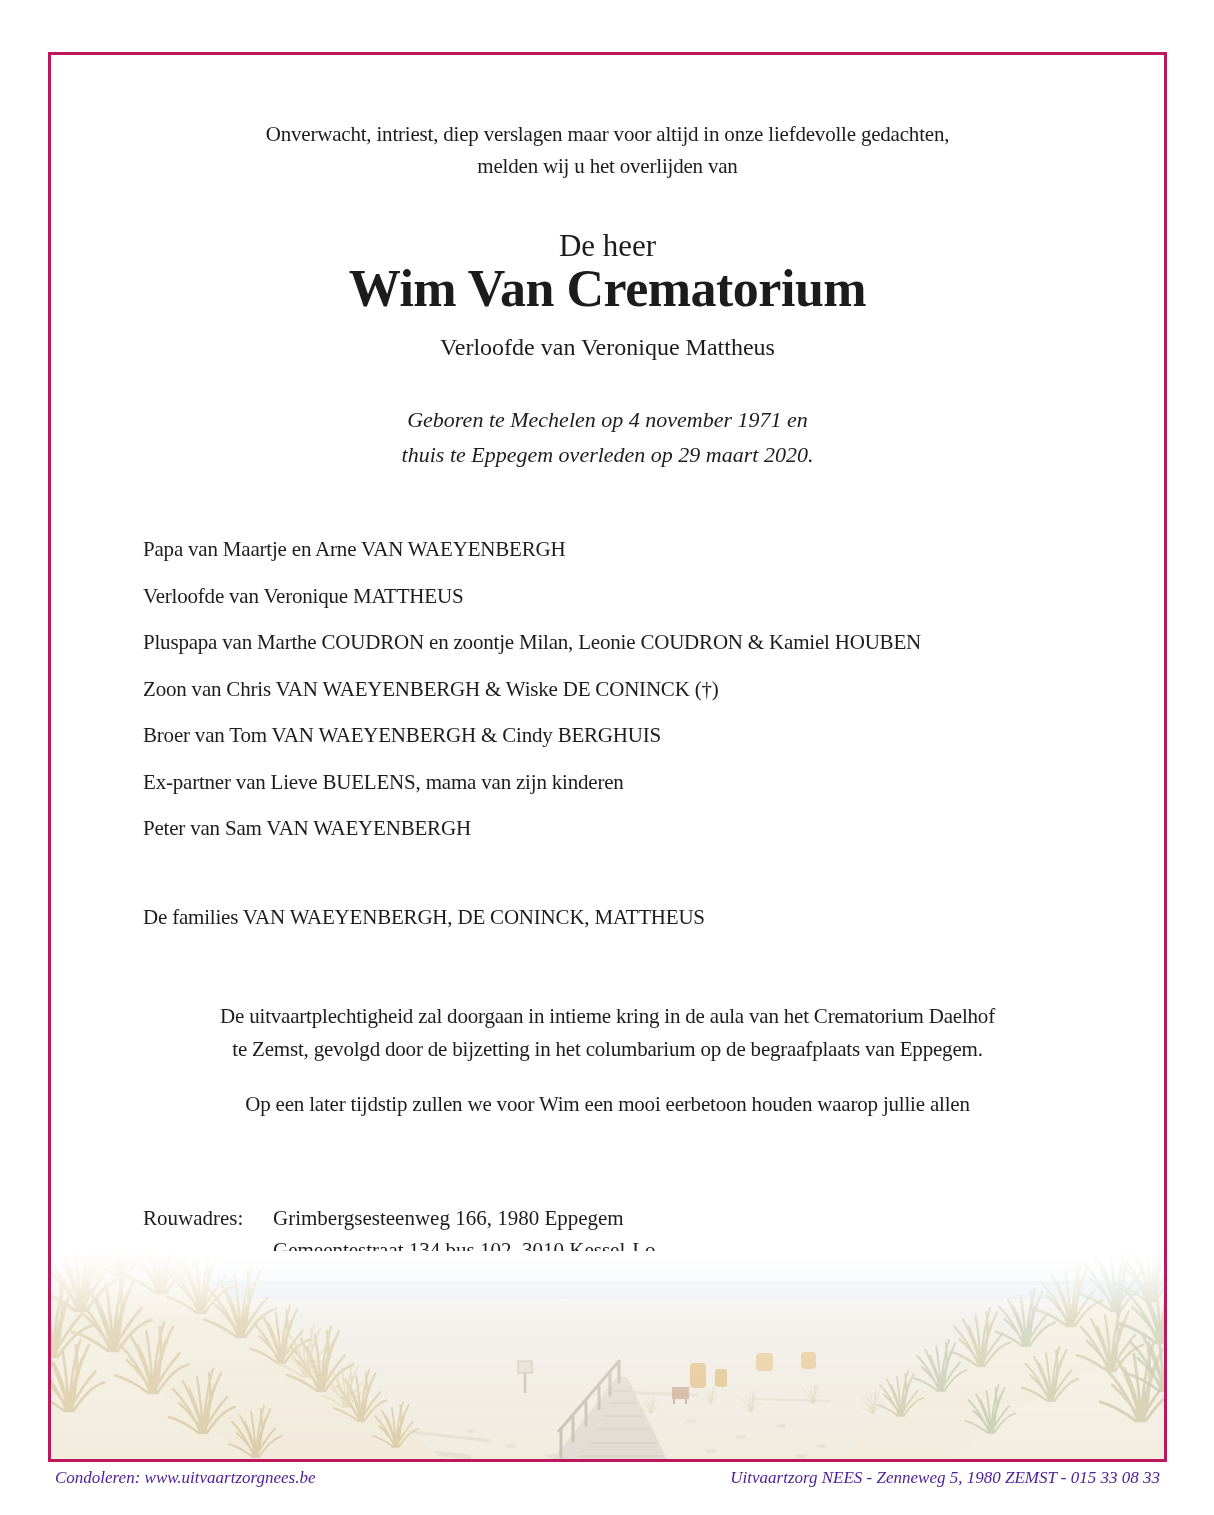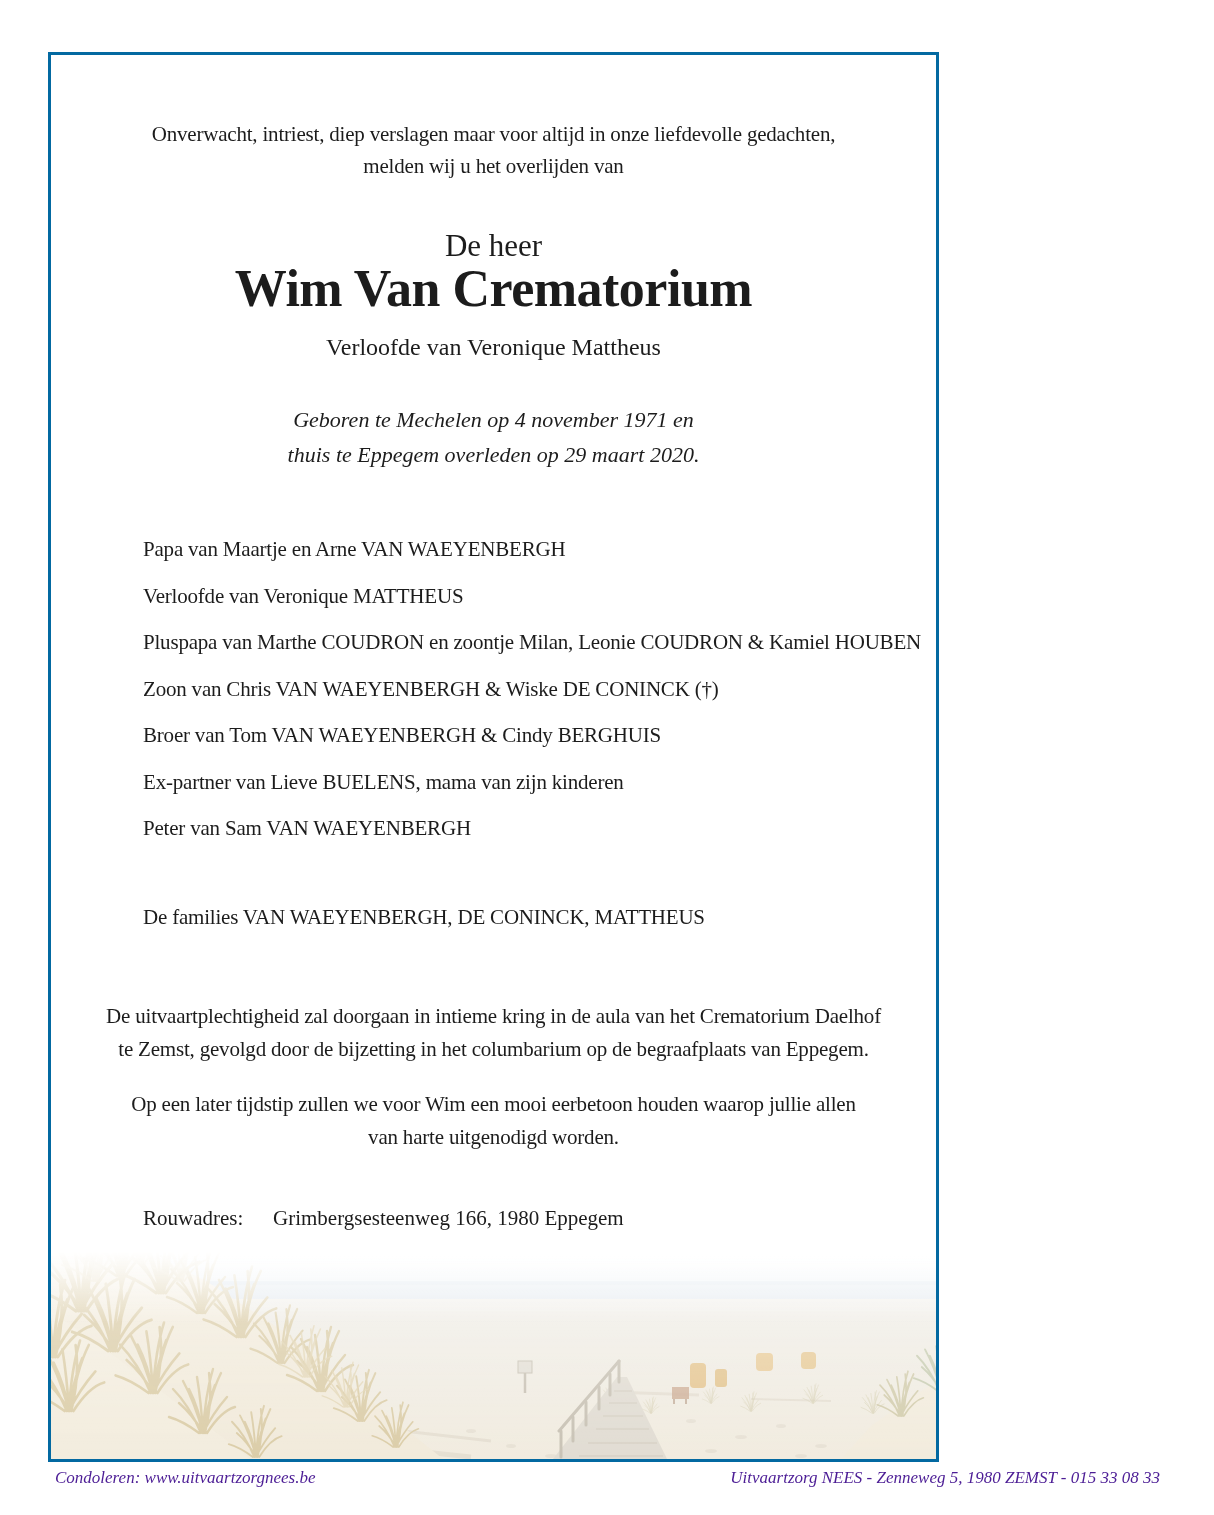--- a/index.html
+++ b/index.html
@@ -1,19 +1,19 @@
 <!DOCTYPE html>
 <html><head>
 <meta charset="utf-8">
 <style>
   html,body{margin:0;padding:0;background:#ffffff;}
   .page{position:relative;width:1214px;height:1515px;background:#ffffff;overflow:hidden;
         font-family:"Liberation Serif", serif;color:#1c1c1c;}
-  .card{position:absolute;left:48px;top:52px;width:891px;height:1410px;
-        box-sizing:border-box;border:3px solid #0369a1;background:#ffffff;overflow:hidden;}
+  .card{position:absolute;left:48px;top:52px;width:1119px;height:1410px;
+        box-sizing:border-box;border:3px solid #be185d;background:#ffffff;overflow:hidden;}
   .center{position:absolute;left:0;right:0;text-align:center;}
   .abs{position:absolute;}
   .intro{top:63px;font-size:21px;line-height:32px;letter-spacing:-0.2px;}
   .salutation{top:173px;font-size:31px;}
   .deceased{top:203px;font-size:52px;font-weight:bold;line-height:62px;letter-spacing:-0.5px;}
   .subtitle{top:279px;font-size:24px;}
   .dates{top:347px;font-size:22px;line-height:35px;font-style:italic;}
   .relations{left:92px;top:471px;font-size:21px;letter-spacing:-0.2px;}
   .relations div{line-height:46.5px;white-space:nowrap;}
   .families{left:92px;top:850px;font-size:21px;letter-spacing:-0.2px;white-space:nowrap;}
@@ -59,27 +59,27 @@
 
     <div class="abs families">De families VAN WAEYENBERGH, DE CONINCK, MATTHEUS</div>
 
     <div class="center abs ceremony">
       <div>De uitvaartplechtigheid zal doorgaan in intieme kring in de aula van het Crematorium Daelhof</div>
       <div>te Zemst, gevolgd door de bijzetting in het columbarium op de begraafplaats van Eppegem.</div>
     </div>
 
     <div class="center abs tribute">
       <div>Op een later tijdstip zullen we voor Wim een mooi eerbetoon houden waarop jullie allen</div>
-      <div>van harte uitgenodigd worden.</div>
     </div>
 
     <div class="abs rouwadres">
       <div class="label">Rouwadres:</div>
       <div>
         <div>Grimbergsesteenweg 166, 1980 Eppegem</div>
+        <div>Gemeentestraat 134 bus 102, 3010 Kessel-Lo</div>
       </div>
     </div>
 
     <svg class="photo" viewBox="0 0 1113 208" preserveAspectRatio="none" aria-hidden="true">
       <defs>
         <linearGradient id="skyG" x1="0" y1="0" x2="0" y2="1">
           <stop offset="0" stop-color="#f2f5f7"></stop>
             <stop offset="1" stop-color="#dde5ec"></stop>
         </linearGradient>
         <linearGradient id="sandG" x1="0" y1="0" x2="0" y2="1">

